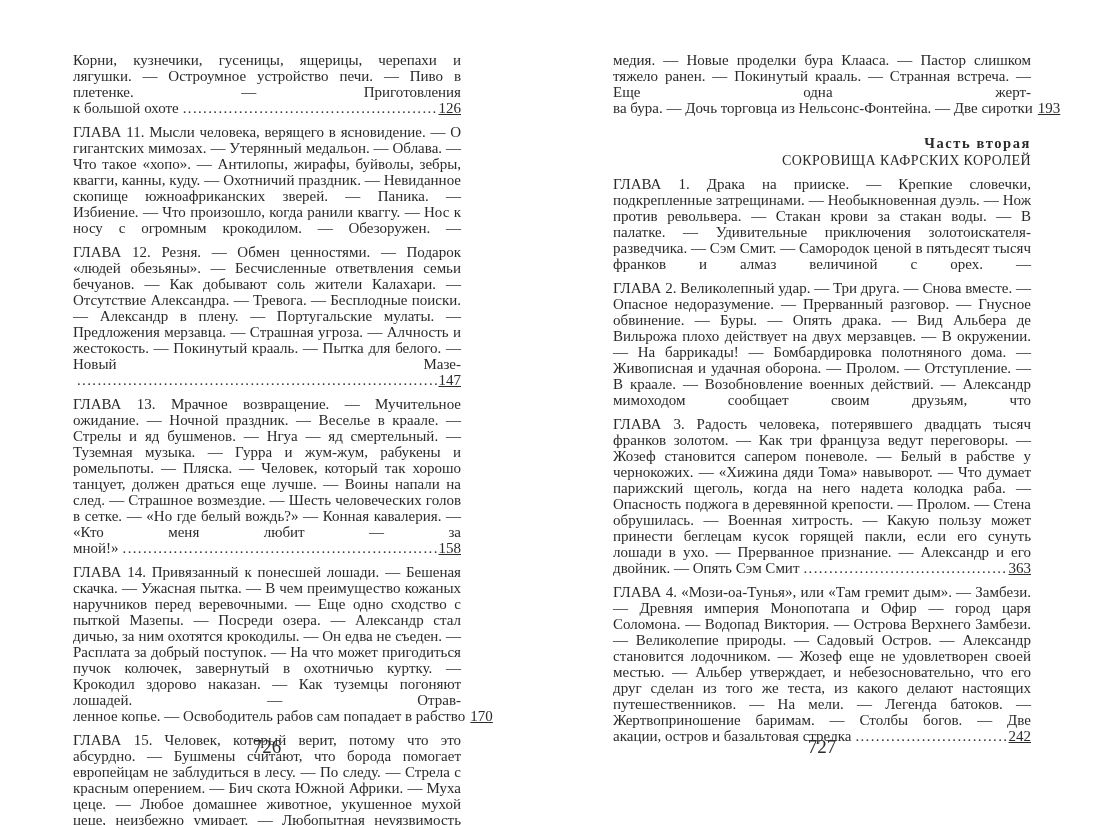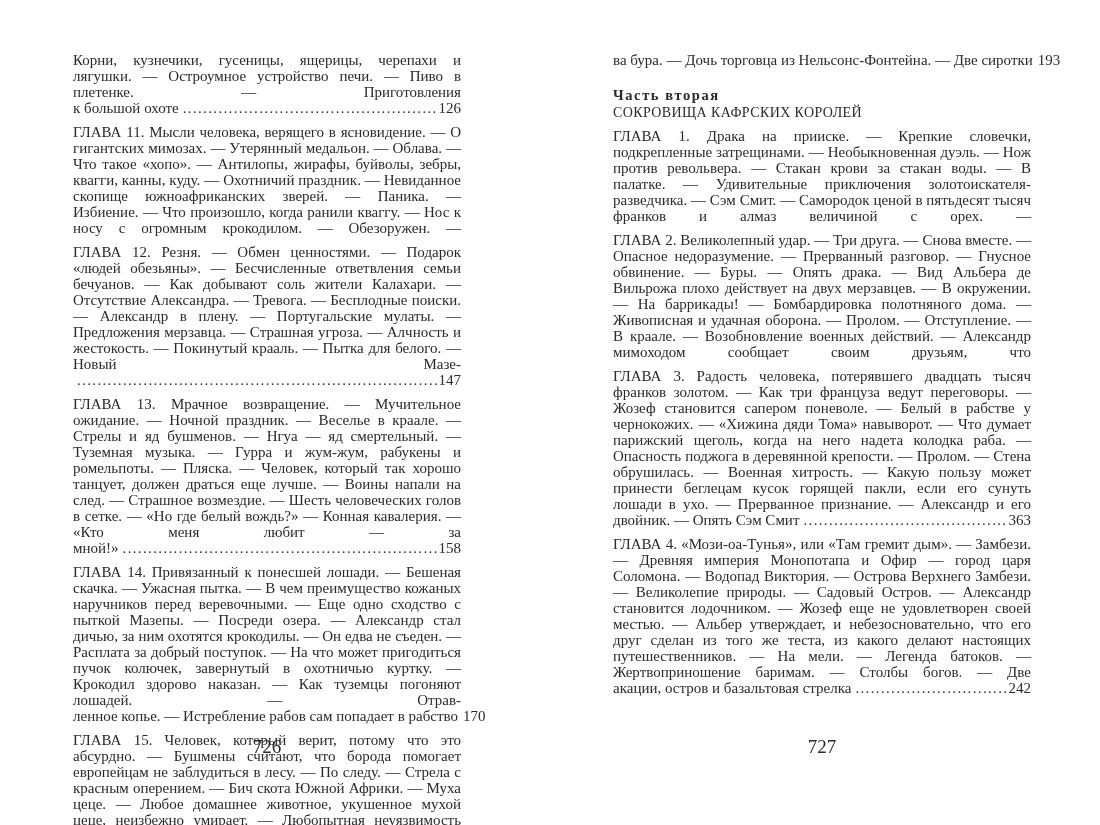--- a/index.html
+++ b/index.html
@@ -20,23 +20,23 @@
   }
   .entry .last .txt { white-space: nowrap; flex: 0 0 auto; }
   .entry .last .dots {
     flex: 1 1 auto; overflow: hidden; white-space: nowrap; margin: 0 1px 0 4px;
     letter-spacing: 2.6px; color: #333;
   }
   .entry .last .dots::before {
     content: ". . . . . . . . . . . . . . . . . . . . . . . . . . . . . . . . . . . . . . . . . . . . . . . . . . . . . . . . . . . . . . . . . . . . . . . . . . . . . . . . . . . . . . . . . . . . . . . .";
     letter-spacing: -1.2px;
   }
-  .entry .last .pg { flex: 0 0 auto; }
+  .entry .last .pg { flex: 0 0 auto; text-decoration: underline; }
   .entry .body { display: block; text-align: justify; text-align-last: justify; }
-  .part-head { text-align: left; margin: 10px 0 6px 0; }
+  .part-head { text-align: right; margin: 10px 0 6px 0; }
   .part-title { font-weight: bold; font-size: 14.5px; letter-spacing: 1.6px; line-height: 18px; }
   .part-subtitle { font-size: 14px; letter-spacing: 0.4px; line-height: 18px; }
   .folio { position: absolute; top: 736px; font-size: 19px; width: 100%; text-align: center; }
   .page.left .folio { left: 0; }
   .page.right .folio { left: 0; }
 </style>
 </head>
 <body>
 
 <div class="page left">
@@ -63,37 +63,38 @@
       <span class="body">ГЛАВА 13. Мрачное возвращение. — Мучительное ожидание. — Ночной праздник. — Веселье в краале. — Стрелы и яд бушменов. — Нгуа — яд смертельный. — Туземная музыка. — Гурра и жум-жум, рабукены и ромельпоты. — Пляска. — Человек, который так хорошо танцует, должен драться еще лучше. — Воины напали на след. — Страшное возмездие. — Шесть человеческих голов в сетке. — «Но где белый вождь?» — Конная кавалерия. — «Кто меня любит — за</span>
       <div class="last">
         <span class="txt">мной!»</span>
         <span class="dots"></span>
         <span class="pg">158</span>
       </div>
     </div>
     <div class="entry">
       <span class="body">ГЛАВА 14. Привязанный к понесшей лошади. — Бешеная скачка. — Ужасная пытка. — В чем преимущество кожаных наручников перед веревочными. — Еще одно сходство с пыткой Мазепы. — Посреди озера. — Александр стал дичью, за ним охотятся крокодилы. — Он едва не съеден. — Расплата за добрый поступок. — На что может пригодиться пучок колючек, завернутый в охотничью куртку. — Крокодил здорово наказан. — Как туземцы погоняют лошадей. — Отрав-</span>
       <div class="last">
-        <span class="txt">ленное копье. — Истребление рабов сам попадает в рабство</span>
+        <span class="txt">ленное копье. — Освободитель рабов сам попадает в рабство</span>
         <span class="dots"></span>
         <span class="pg">170</span>
       </div>
     </div>
     <div class="entry">
       <span class="body">ГЛАВА 15. Человек, который верит, потому что это абсурдно. — Бушмены считают, что борода помогает европейцам не заблудиться в лесу. — По следу. — Стрела с красным оперением. — Бич скота Южной Африки. — Муха цеце. — Любое домашнее животное, укушенное мухой цеце, неизбежно умирает. — Любопытная неуязвимость человека и диких зверей. — Отчаянный план. — Плот. — Буря, гроза, наводнение. — Истребление лошадей. — Погибли! — Опять преда-</span>
 
     </div>
 
   </div>
   <div class="folio">726</div>
 </div>
 
 <div class="page right">
   <div class="col">
     <div class="entry">
+      <span class="body">медия. — Новые проделки бура Клааса. — Пастор слишком тяжело ранен. — Покинутый крааль. — Странная встреча. — Еще одна жерт-</span>
       <div class="last">
         <span class="txt">ва бура. — Дочь торговца из Нельсонс-Фонтейна. — Две сиротки</span>
         <span class="dots"></span>
         <span class="pg">193</span>
       </div>
     </div>
 
     <div class="part-head" style="margin-top:18px;">
       <div class="part-title">Часть вторая</div>
       <div class="part-subtitle">СОКРОВИЩА КАФРСКИХ КОРОЛЕЙ</div>

